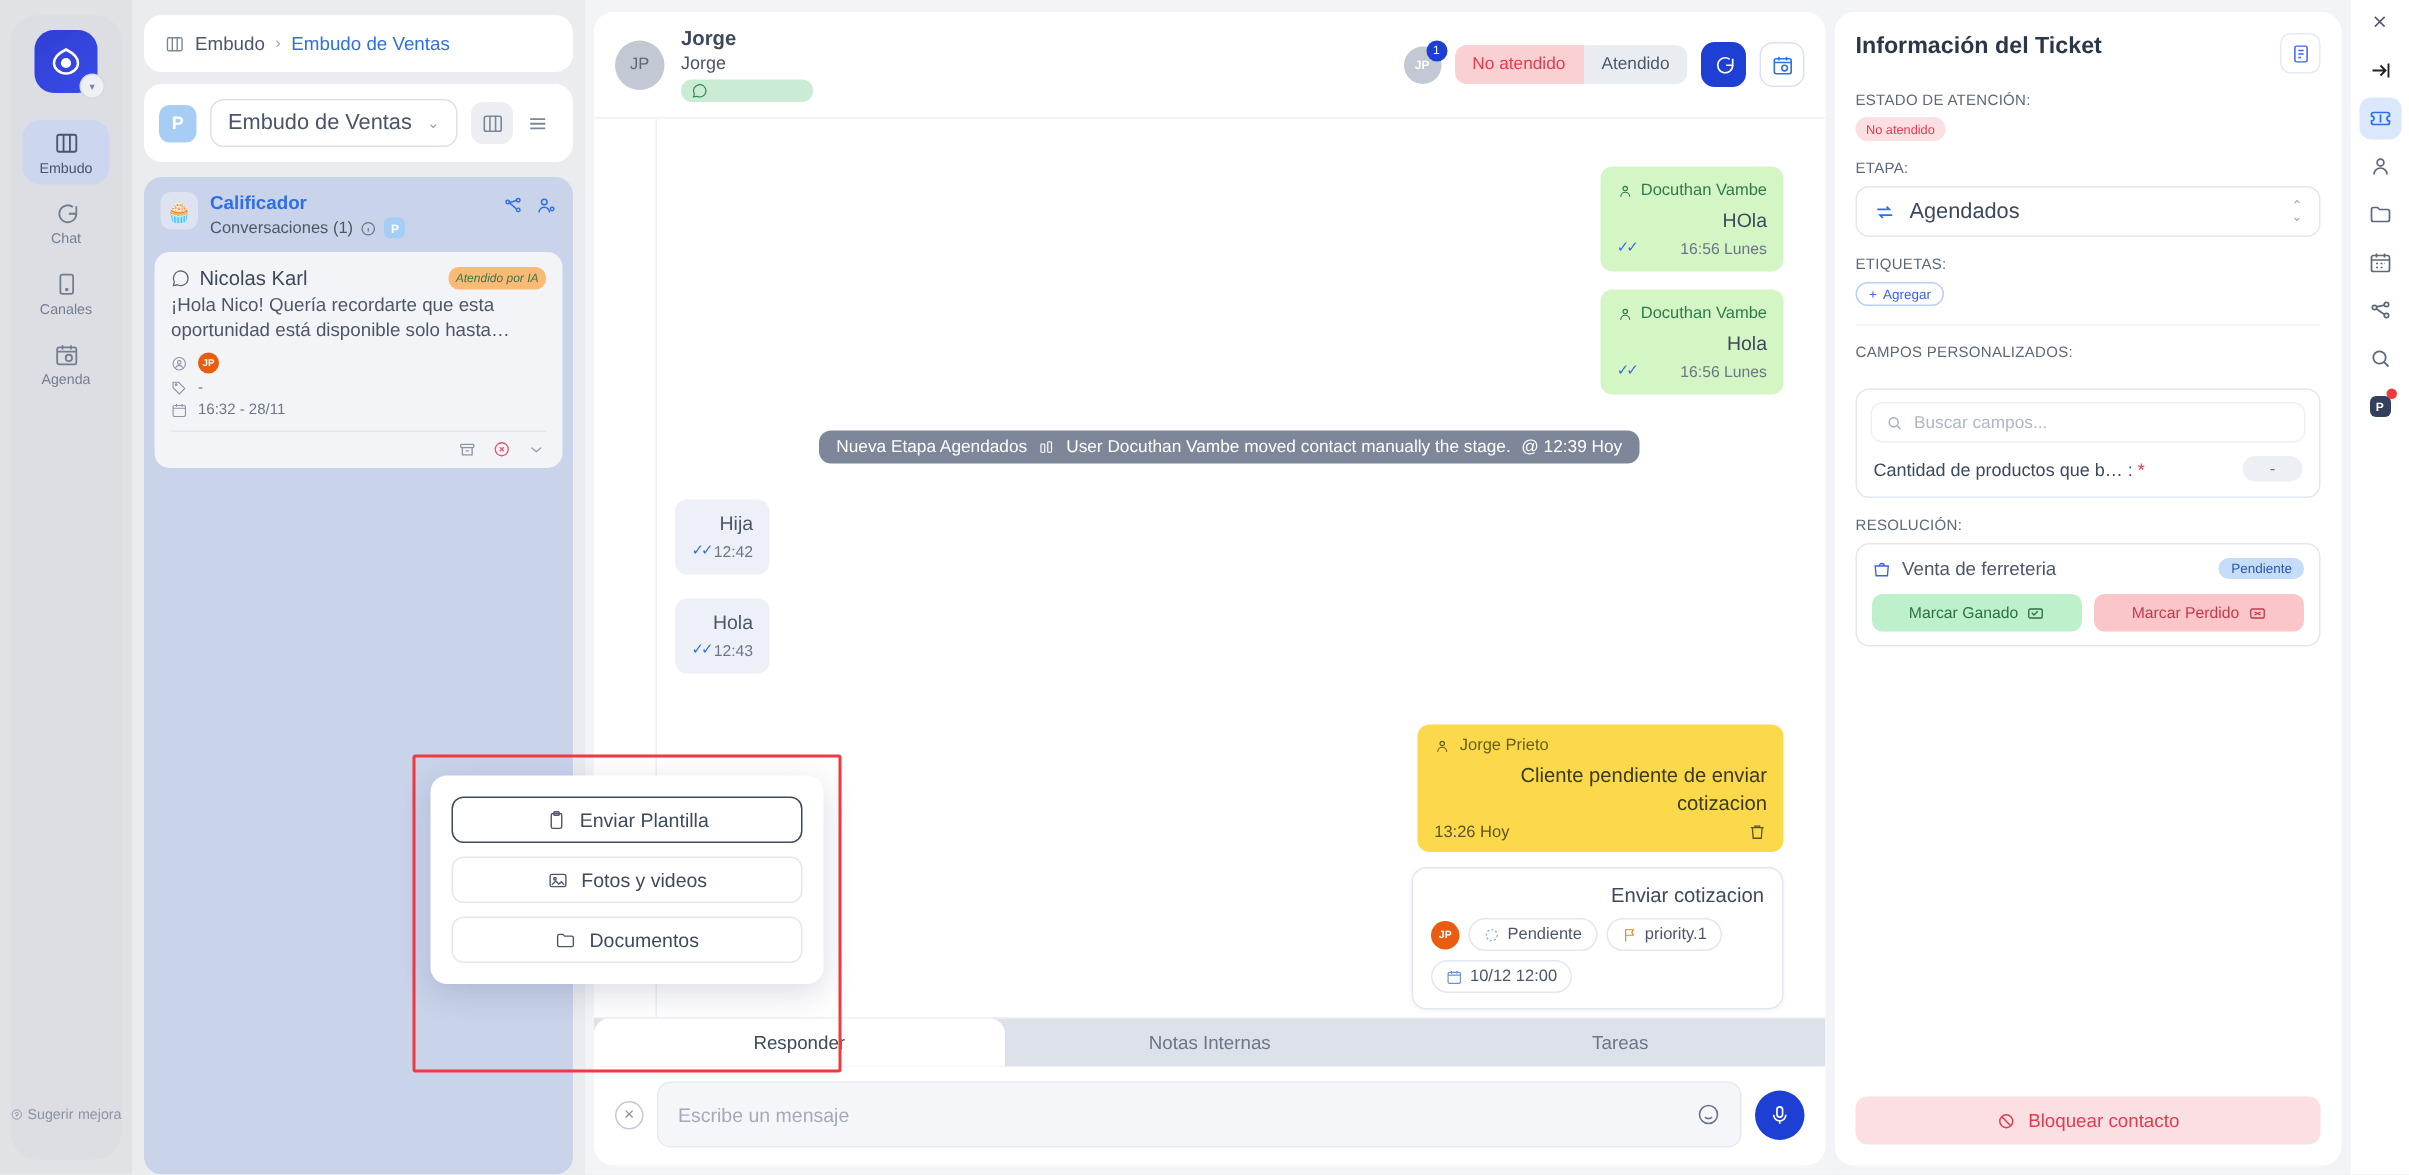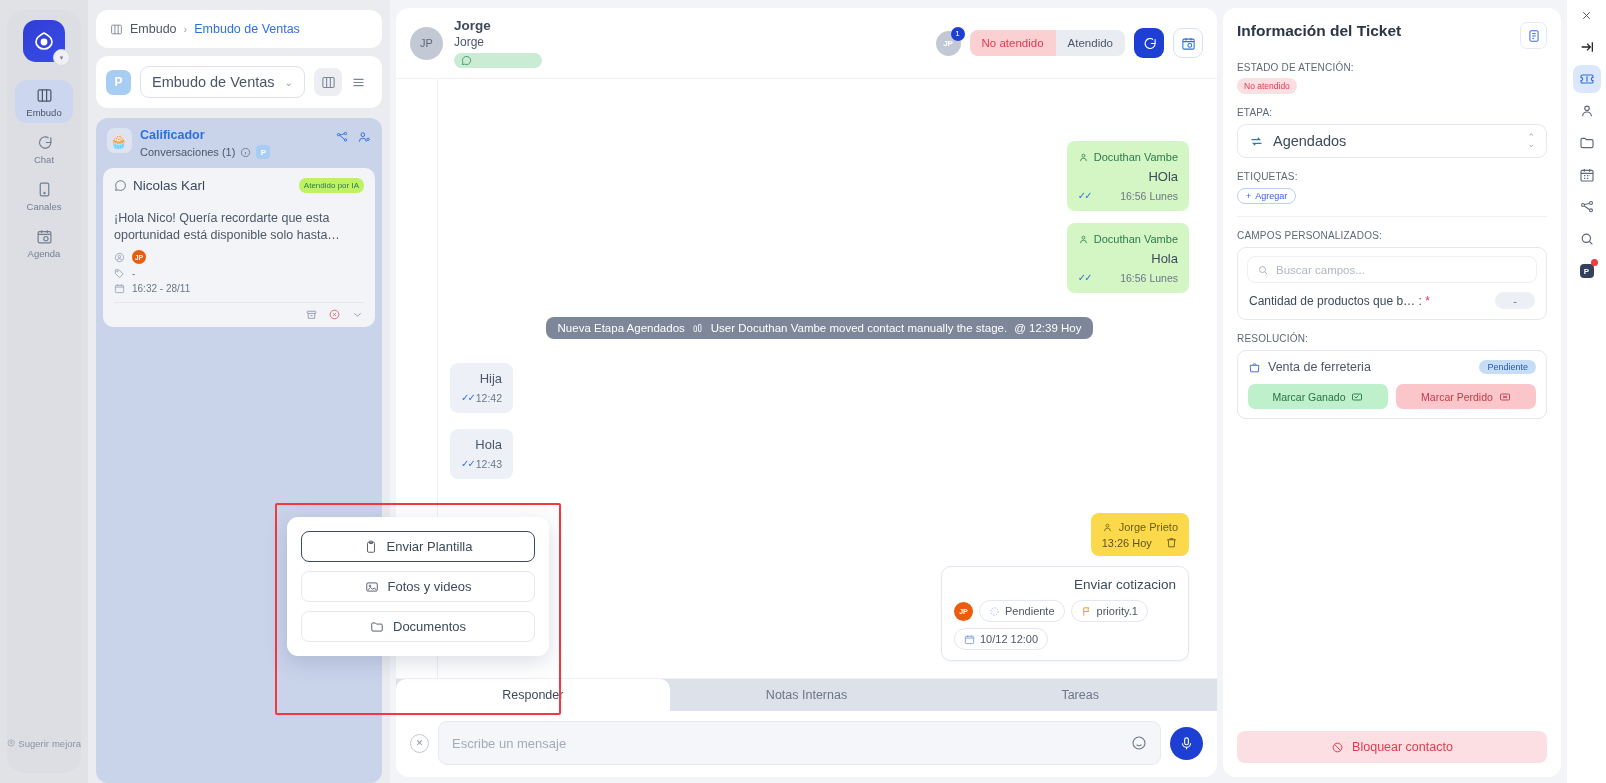--- a/index.html
+++ b/index.html
@@ -106,24 +106,24 @@
   .col-actions { display: flex; gap: 8px; color: #2f6fe4; padding-top: 2px; }
   .col-actions svg { width: 14px; height: 14px; cursor: pointer; }
 
   .lead-card {
     background: #f2f4f7; border-radius: 10px; padding: 10px 11px 6px;
   }
   .lead-top { display: flex; align-items: center; justify-content: space-between; }
   .lead-name { display: flex; align-items: center; gap: 6px; font-size: 13.5px; color: #3d4a5c; }
   .lead-name svg { width: 13px; height: 13px; color: #5d6878; }
   .badge-ia {
-    background: #bef264; color: #2f7a4d; font-size: 8px; border-radius: 7px;
-    padding: 3px 5px; white-space: nowrap;
-  }
-  .lead-msg { font-size: 12.5px; color: #4d5768; line-height: 17px; margin-top: 17px; }
+    background: #fdba74; color: #2f7a4d; font-size: 8px; border-radius: 7px;
+    padding: 3px 5px; white-space: nowrap; font-style: italic;
+  }
+  .lead-msg { font-size: 12.5px; color: #4d5768; line-height: 17px; margin-top: 2px; }
   .lead-meta { margin-top: 6px; display: flex; flex-direction: column; gap: 4px; }
   .meta-row { display: flex; align-items: center; gap: 7px; font-size: 10px; color: #6c7687; }
   .meta-row svg { width: 11px; height: 11px; color: #8a94a6; }
   .av-orange { width: 14px; height: 14px; border-radius: 50%; background: #e85d10;
     color: #fff; font-size: 6.5px; font-weight: bold; display:flex;align-items:center;justify-content:center;}
   .lead-foot { border-top: 1px solid #e3e6eb; margin-top: 8px; padding-top: 5px;
     display: flex; justify-content: flex-end; gap: 10px; color: #8a94a6; }
   .lead-foot svg { width: 13px; height: 13px; cursor: pointer; }
   .lead-foot .red { color: #e8556d; }
 
@@ -224,21 +224,21 @@
   .pill-na { display: inline-block; margin-top: 5px; background: #fbdfe2; color: #e23b4e;
     font-size: 8.5px; border-radius: 8px; padding: 3px 7px; }
   .etapa-box { margin-top: 6px; border: 1px solid #e2e7f0; border-radius: 9px; height: 34px;
     display: flex; align-items: center; gap: 9px; padding: 0 11px; cursor: pointer; }
   .etapa-box svg.lead { width: 15px; height: 15px; color: #2f6fe4; }
   .etapa-box .val { flex: 1; font-size: 14.5px; color: #3d4a5c; }
   .etapa-box .sp { color: #a3abb9; font-size: 9px; line-height: 7px; text-align: center; }
   .tag-add { display: inline-flex; align-items: center; gap: 4px; margin-top: 6px;
     border: 1px solid #b9d0f5; border-radius: 10px; padding: 2px 8px; font-size: 9px; color: #3a63e8; cursor: pointer; }
   .tp-div { height: 1px; background: #eef0f4; margin: 12px 0 0; }
-  .cf-box { margin-top: 6px; border: 1px solid #e2e7f0; border-radius: 9px; padding: 8px 9px; }
+  .cf-box { margin-top: 18px; border: 1px solid #e2e7f0; border-radius: 9px; padding: 8px 9px; }
   .cf-search { border: 1px solid #eceff4; border-radius: 8px; height: 27px; display: flex;
     align-items: center; gap: 7px; padding: 0 9px; }
   .cf-search svg { width: 12px; height: 12px; color: #a3abb9; }
   .cf-search span { font-size: 11.5px; color: #b0b7c3; }
   .cf-row { display: flex; align-items: center; justify-content: space-between; margin-top: 9px; padding: 0 2px 2px;}
   .cf-name { font-size: 12px; color: #3d4a5c; }
   .cf-req { color: #e23b4e; }
   .cf-val { background: #eceff4; border-radius: 10px; min-width: 40px; height: 17px;
     display: flex; align-items: center; justify-content: center; font-size: 11px; color: #6c7687; }
   .res-box { margin-top: 6px; border: 1px solid #e2e7f0; border-radius: 9px; padding: 9px 10px; }
@@ -558,20 +558,21 @@
           </div>
 
           <div class="note" style="margin-top:34px;">
             <div class="note-head">
               <svg viewBox="0 0 24 24" fill="none" stroke="currentColor" stroke-width="1.7">
                   <circle cx="12" cy="8" r="3.2"></circle>
                   <path d="M5.5 20a6.5 6.5 0 0 1 13 0"></path>
                 </svg>
               <span>Jorge Prieto</span>
             </div>
+            <div class="note-body">Cliente pendiente de enviar cotizacion</div>
             <div class="note-foot">
               <span>13:26 Hoy</span>
               <svg viewBox="0 0 24 24" fill="none" stroke="currentColor" stroke-width="1.6">
                   <path d="M4 7h16M9 7V5h6v2M6 7l1 13h10l1-13"></path>
                 </svg>
             </div>
           </div>
 
           <div class="task" style="margin-top:10px;">
             <div class="task-title">Enviar cotizacion</div>

